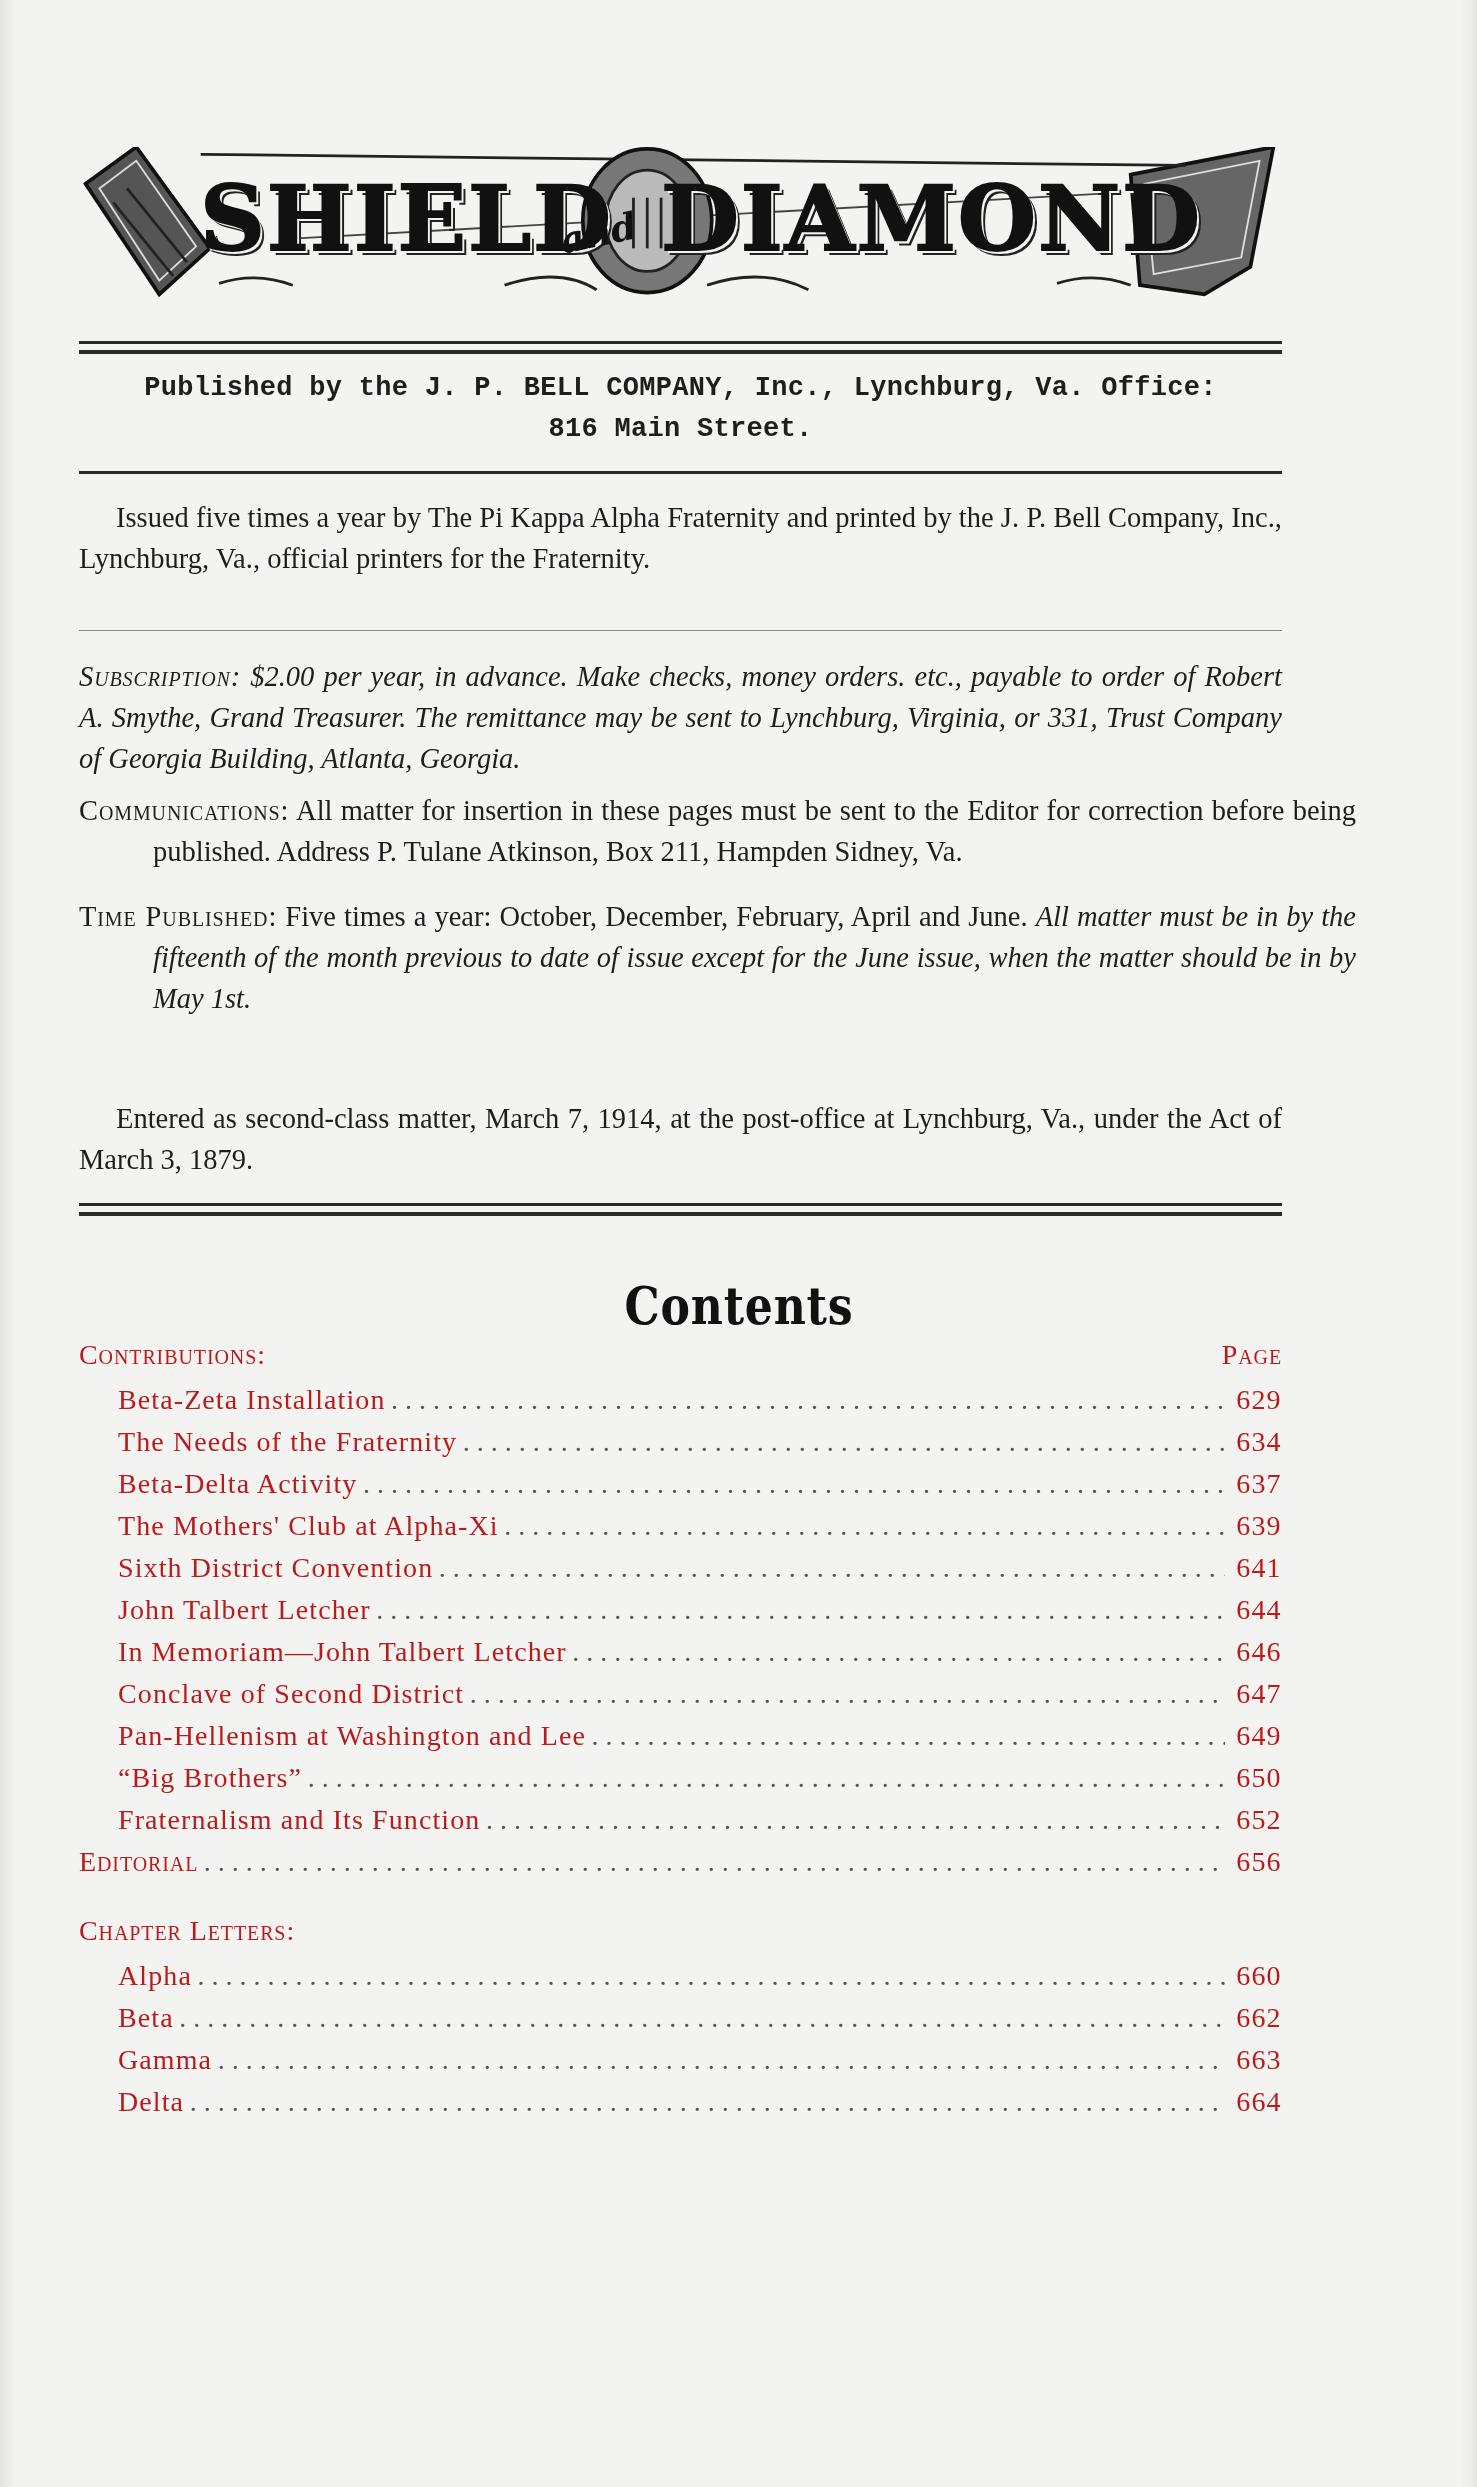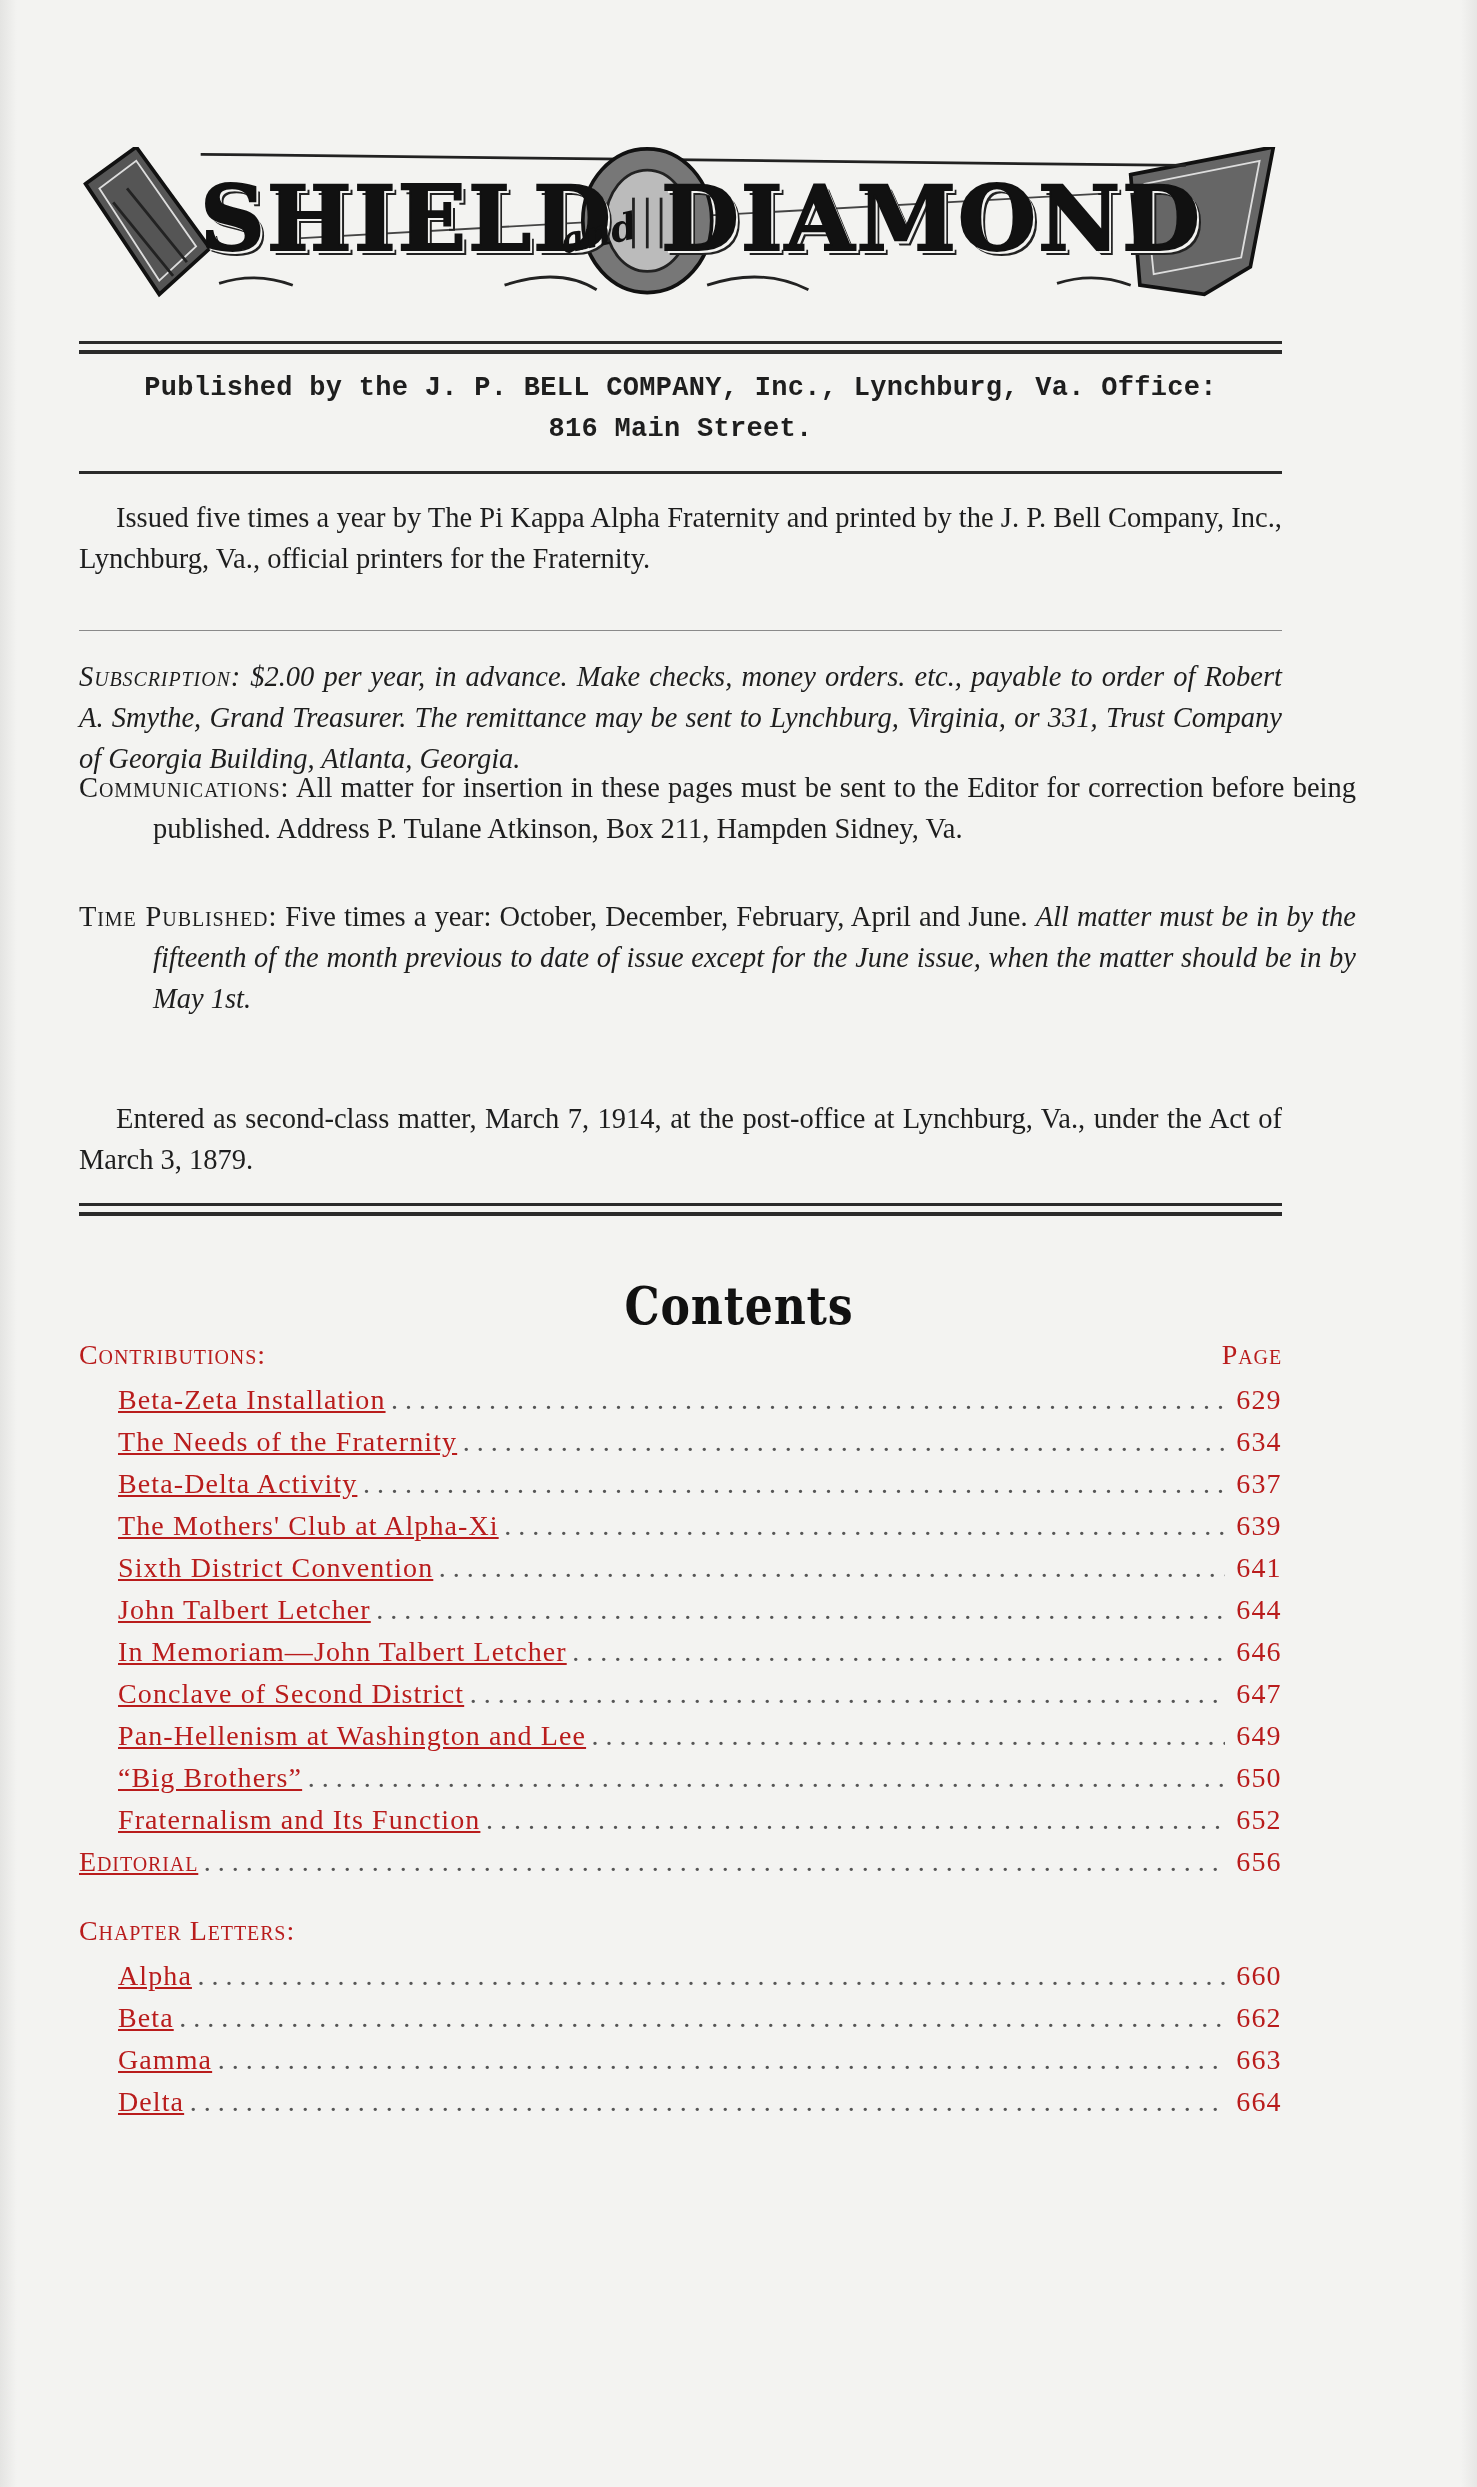--- a/index.html
+++ b/index.html
@@ -109,21 +109,21 @@
     .para { text-indent: 0; font-style: italic; }
     .hang {
       padding-left: 74px;
       text-indent: -74px;
     }
     .sc {
       font-variant: small-caps;
       letter-spacing: 0.9px;
     }
     .subscription { top: 656px; }
-    .communications { top: 767px; }
+    .communications { top: 790px; }
     .time-published { top: 896px; }
     .entered { top: 1098px; text-indent: 37px; }
     em { font-style: italic; }
 
     .contents-title {
       position: absolute;
       top: 1275px;
       left: 0;
       width: 1478px;
       text-align: center;
@@ -151,21 +151,21 @@
       letter-spacing: 0.9px;
     }
     .toc-row {
       display: flex;
       align-items: baseline;
       height: 42px;
       line-height: 42px;
       letter-spacing: 1.1px;
     }
     .toc-row.indent { padding-left: 39px; }
-    .toc-row .lbl { white-space: nowrap; text-decoration: underline; }
+    .toc-row .lbl { white-space: nowrap; }
     .toc-row .dots {
       flex: 1;
       overflow: hidden;
       white-space: nowrap;
       margin: 0 11px 0 5.5px;
       letter-spacing: 4.6px;
       color: #555;
     }
     .toc-row .dots::after {
       content: ". . . . . . . . . . . . . . . . . . . . . . . . . . . . . . . . . . . . . . . . . . . . . . . . . . . . . . . . . . . . . . . . . . . . . . . . . . . . . . . . . . . . . . . . . . . . . . . . . . . . .";

